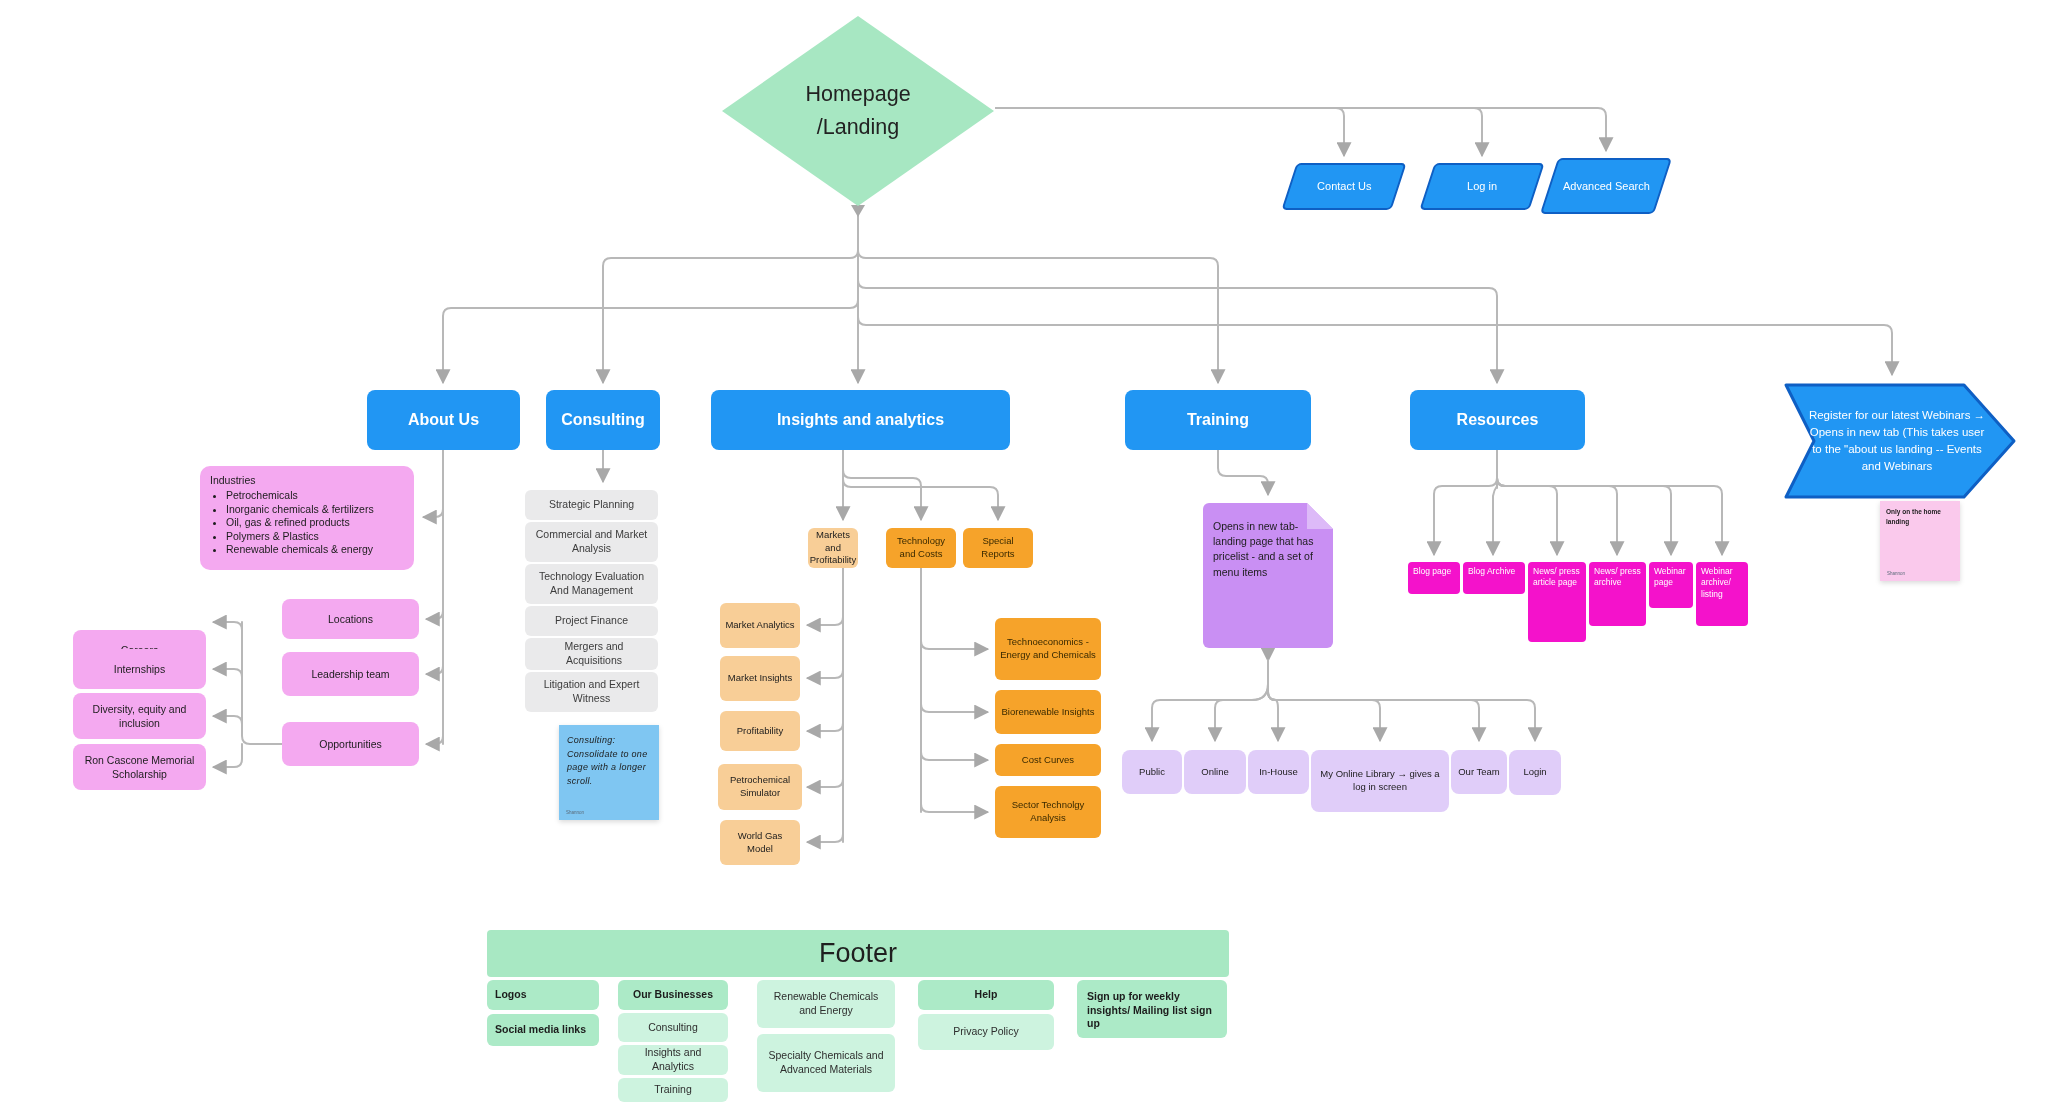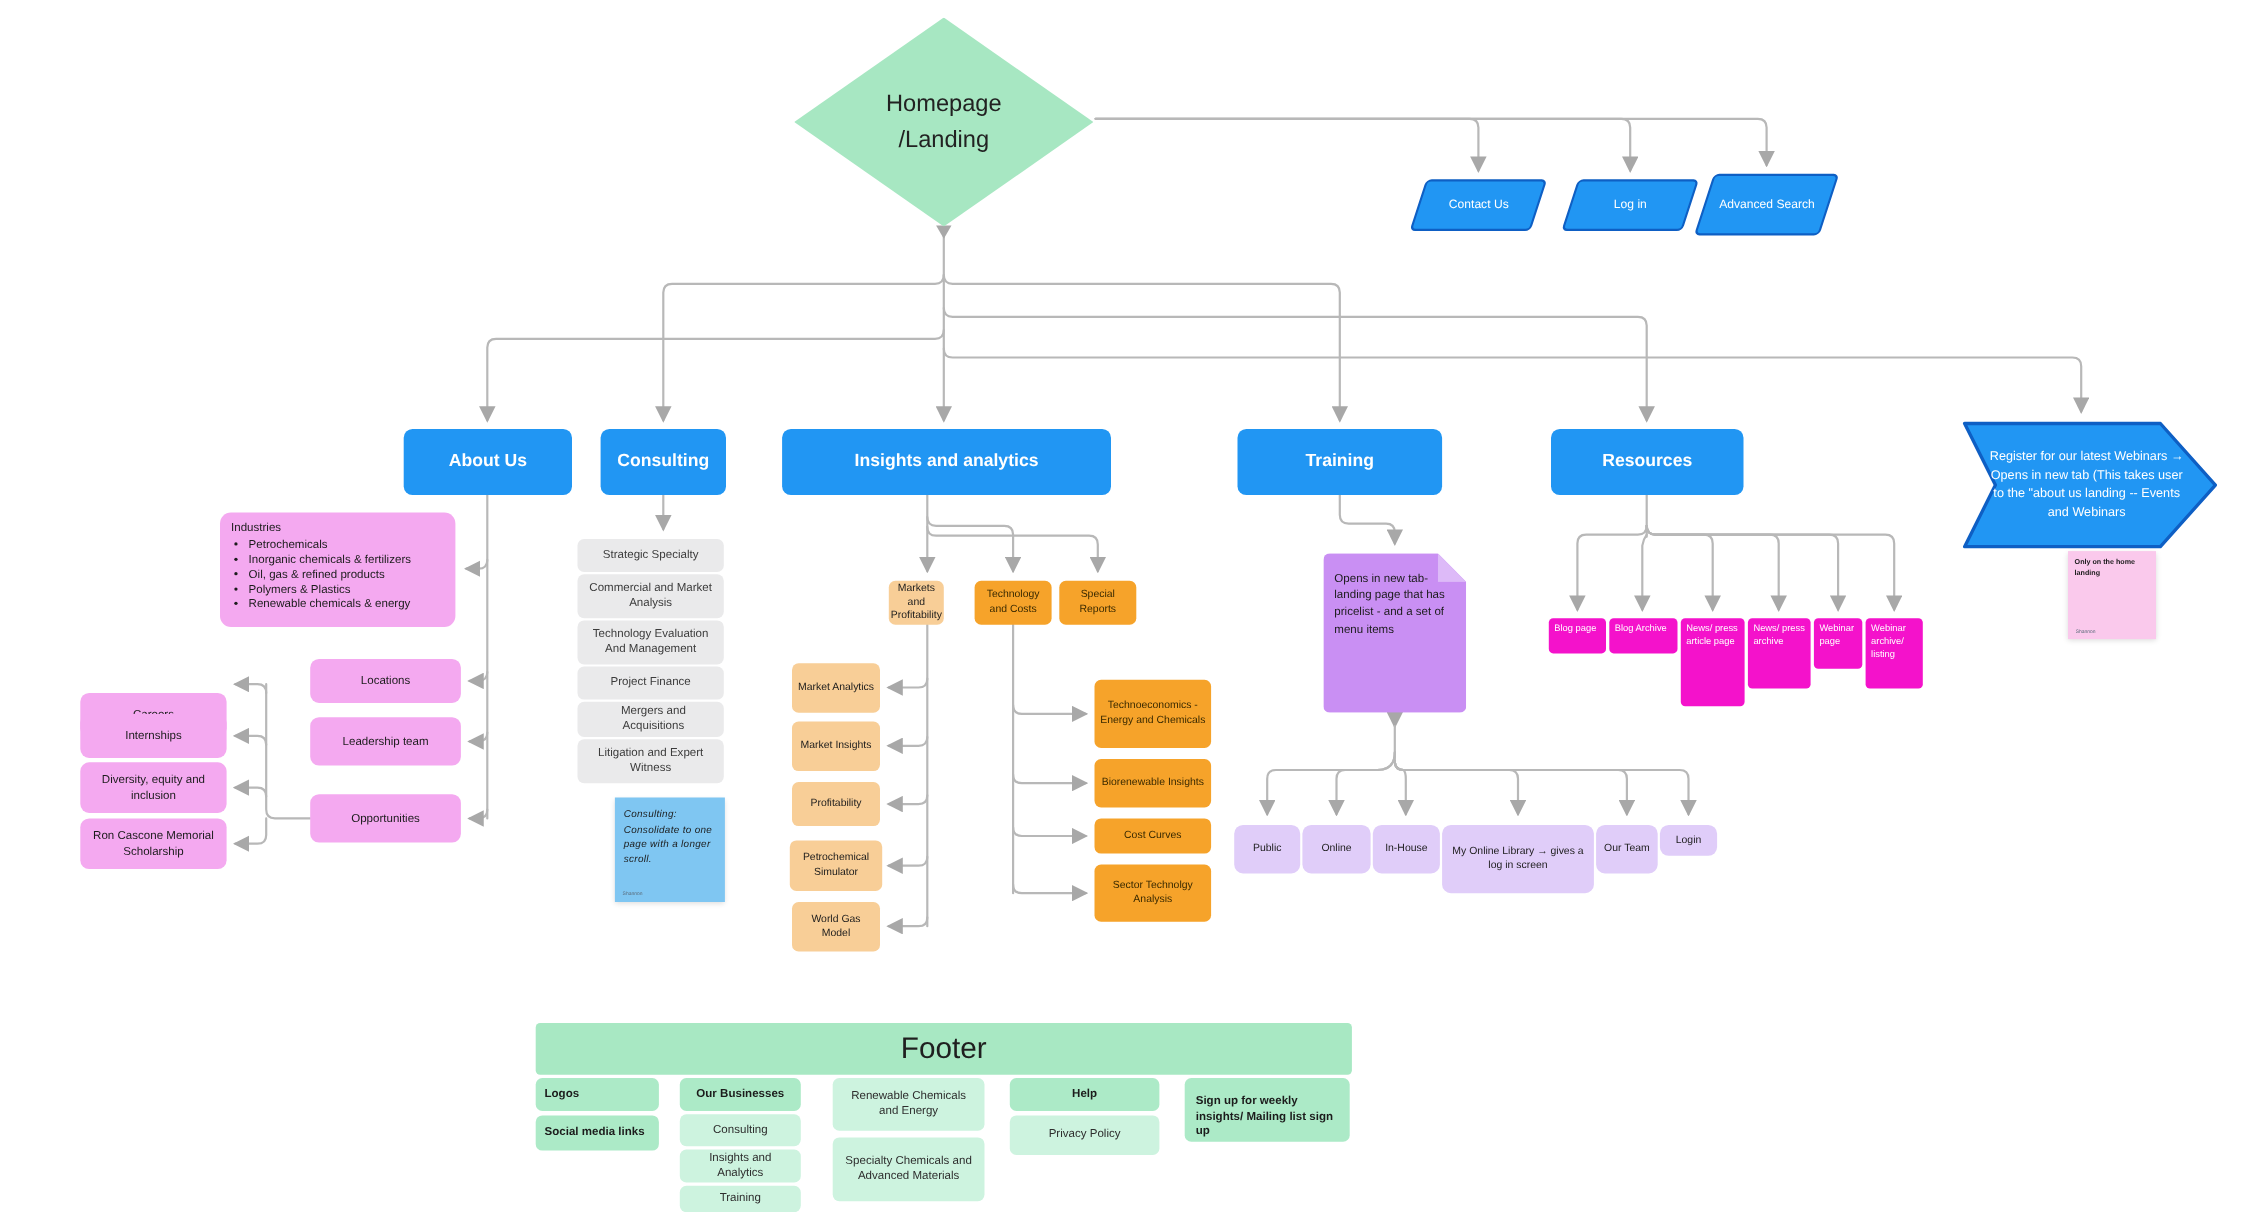--- a/index.html
+++ b/index.html
@@ -186,21 +186,21 @@
       <span>Locations</span>
     </div>
   <div class="node pink" style="left:282px;top:652px;width:137px;height:44px;">
       <span>Leadership team</span>
     </div>
   <div class="node pink" style="left:282px;top:722px;width:137px;height:44px;">
       <span>Opportunities</span>
     </div>
 
   <div class="node gray" style="left:525px;top:490px;width:133px;height:30px;">
-      <span>Strategic Specialty</span>
+      <span>Strategic Planning</span>
     </div>
   <div class="node gray" style="left:525px;top:522px;width:133px;height:40px;">
       <span>Commercial and Market Analysis</span>
     </div>
   <div class="node gray" style="left:525px;top:564px;width:133px;height:40px;">
       <span>Technology Evaluation And Management</span>
     </div>
   <div class="node gray" style="left:525px;top:606px;width:133px;height:30px;">
       <span>Project Finance</span>
     </div>
@@ -268,21 +268,21 @@
     </div>
   <div class="node lav" style="left:1248px;top:750px;width:61px;height:44px;">
       <span>In-House</span>
     </div>
   <div class="node lav" style="left:1311px;top:750px;width:138px;height:62px;">
       <span>My Online Library → gives a log in screen</span>
     </div>
   <div class="node lav" style="left:1451px;top:750px;width:56px;height:44px;">
       <span>Our Team</span>
     </div>
-  <div class="node lav" style="left:1509px;top:750px;width:52px;height:28px;">
+  <div class="node lav" style="left:1509px;top:750px;width:52px;height:45px;">
       <span>Login</span>
     </div>
 
   <div class="node magenta" style="left:1408px;top:562px;width:52px;height:32px;">
       <span style="white-space:nowrap;">Blog page</span>
     </div>
   <div class="node magenta" style="left:1463px;top:562px;width:62px;height:32px;">
       <span style="white-space:nowrap;">Blog Archive</span>
     </div>
   <div class="node magenta" style="left:1528px;top:562px;width:58px;height:80px;">
@@ -328,17 +328,17 @@
       <span>Specialty Chemicals and Advanced Materials</span>
     </div>
 
   <div class="node fgreen" style="left:918px;top:980px;width:136px;height:30px;">
       <span>Help</span>
     </div>
   <div class="node fgreen-light" style="left:918px;top:1014px;width:136px;height:36px;">
       <span>Privacy Policy</span>
     </div>
 
-  <div class="node fgreen left-align" style="left:1077px;top:980px;width:150px;height:58px;align-items:flex-end;padding-top:10px;padding-left:10px;">
+  <div class="node fgreen left-align" style="left:1077px;top:980px;width:150px;height:58px;align-items:flex-start;padding-top:10px;padding-left:10px;">
       <span>Sign up for weekly insights/ Mailing list sign up</span>
     </div>
 
 </div>
 
 </body></html>

